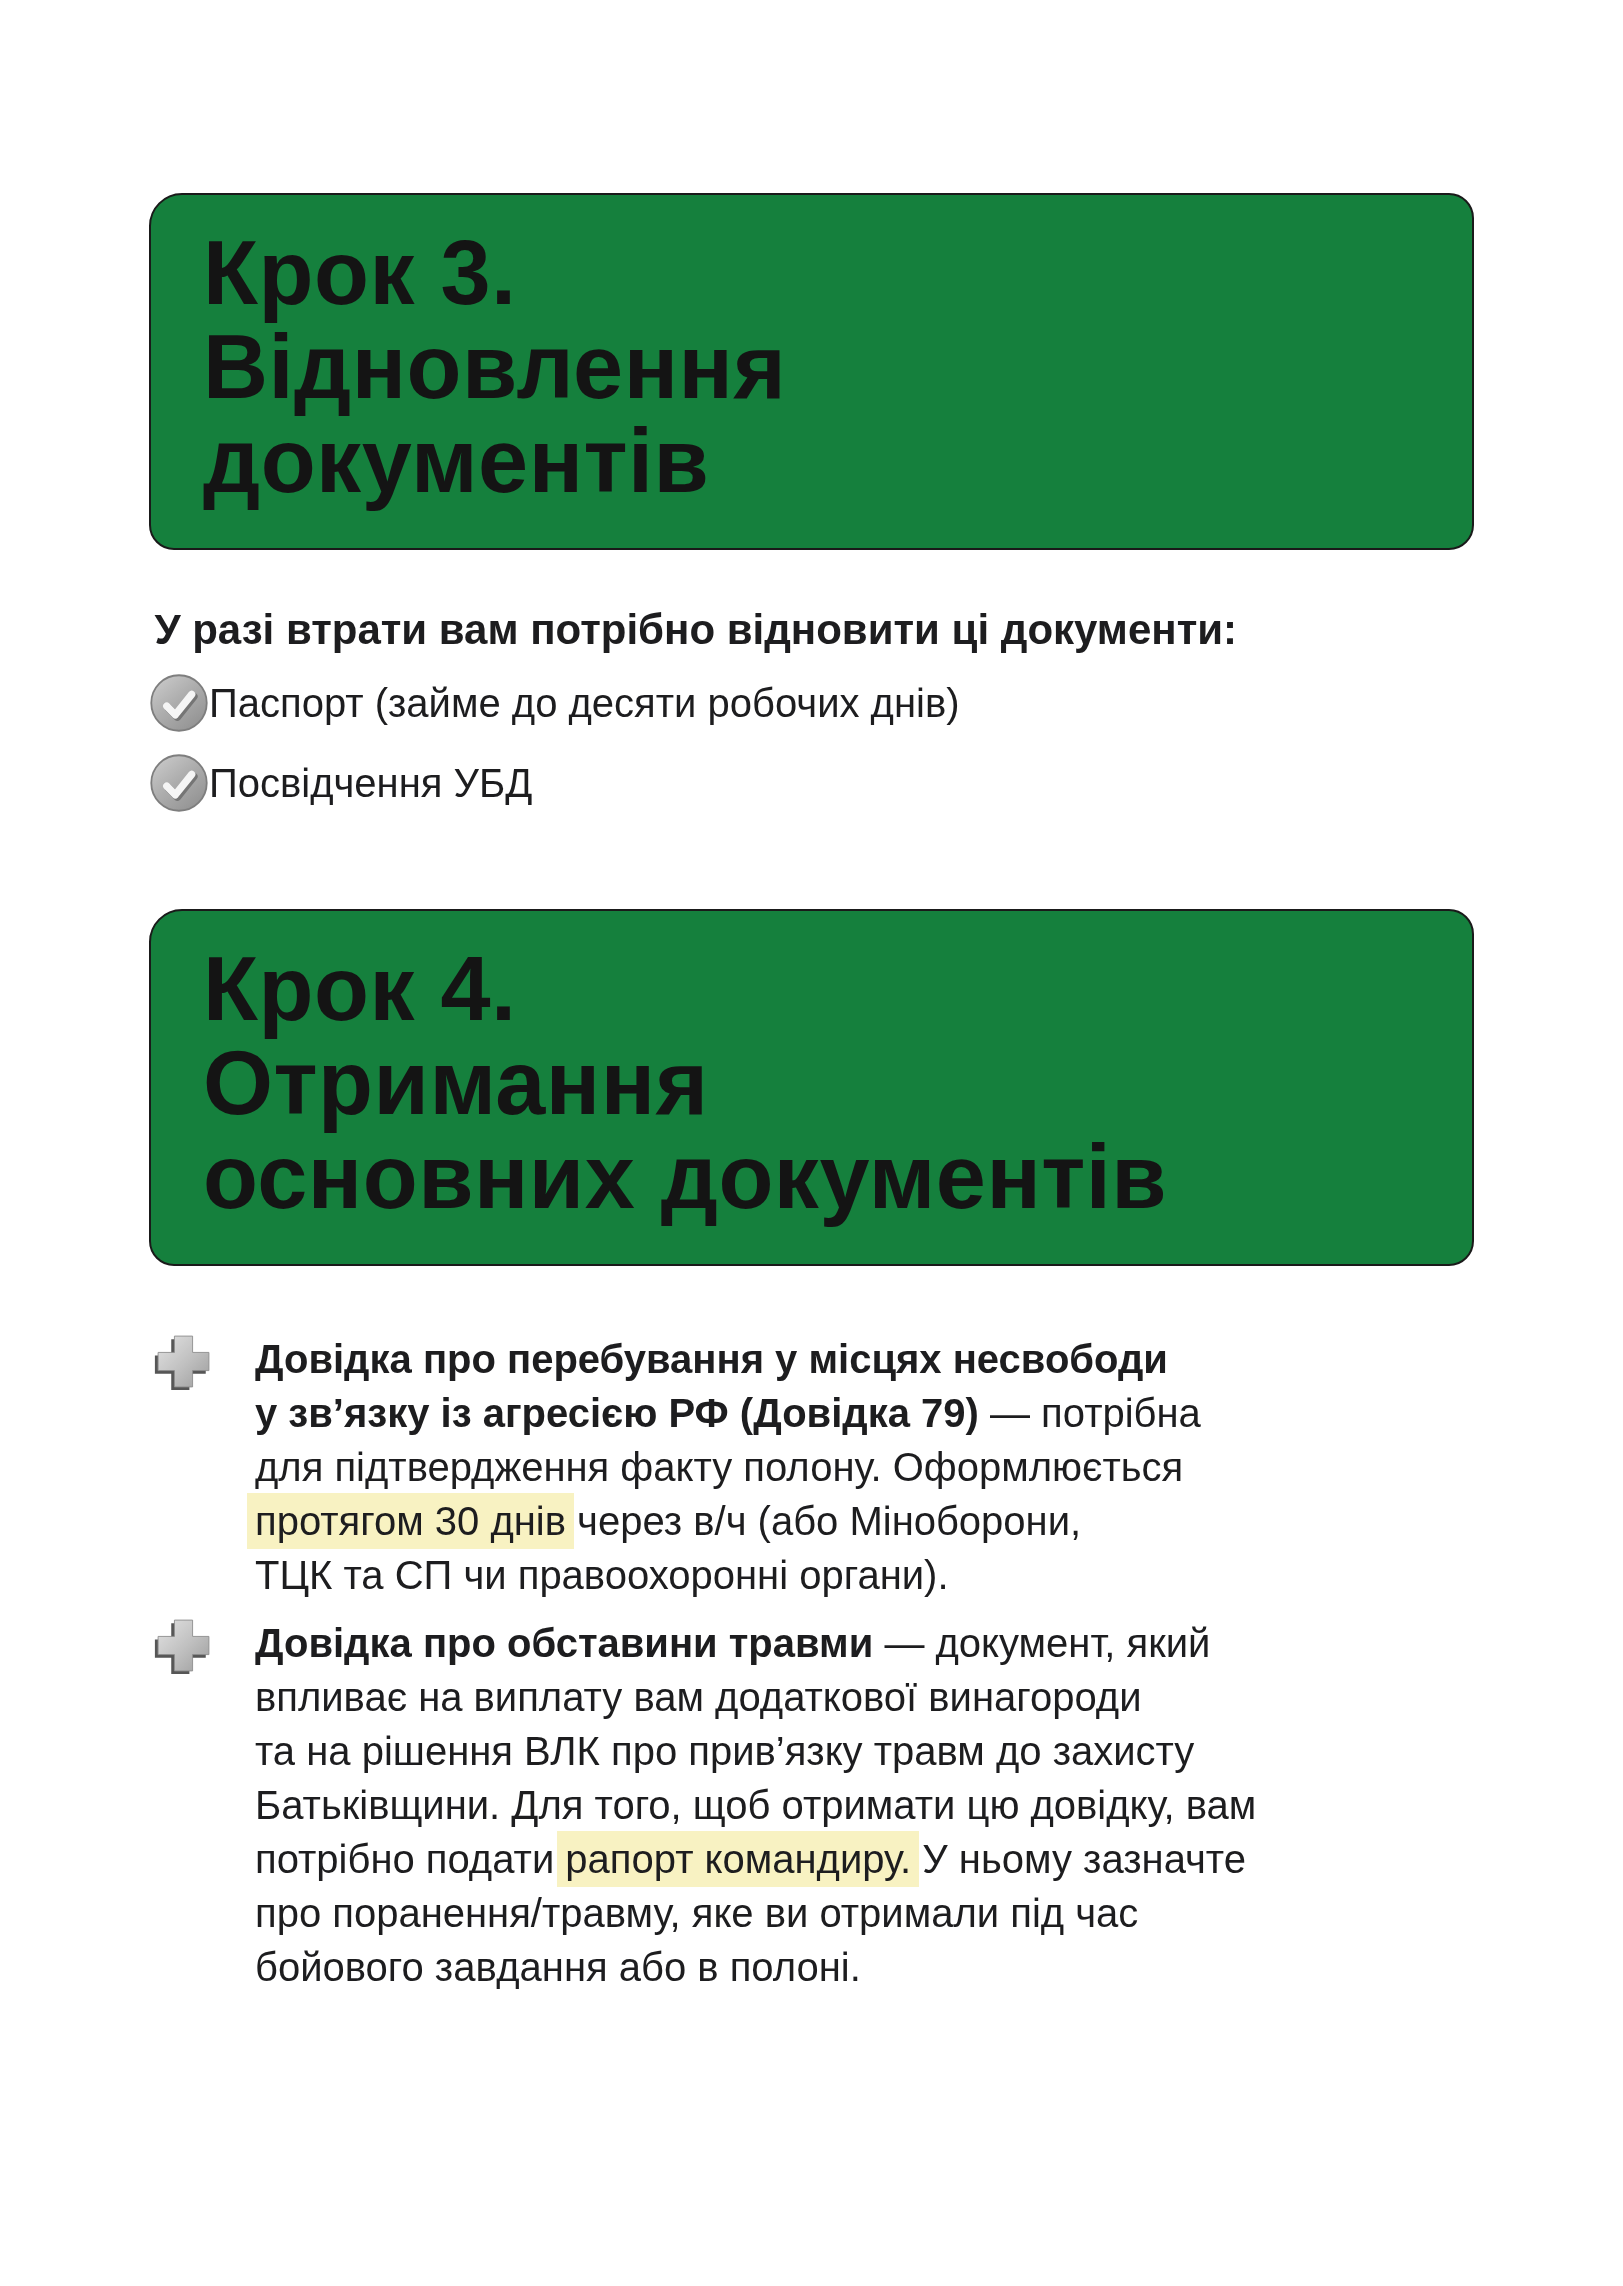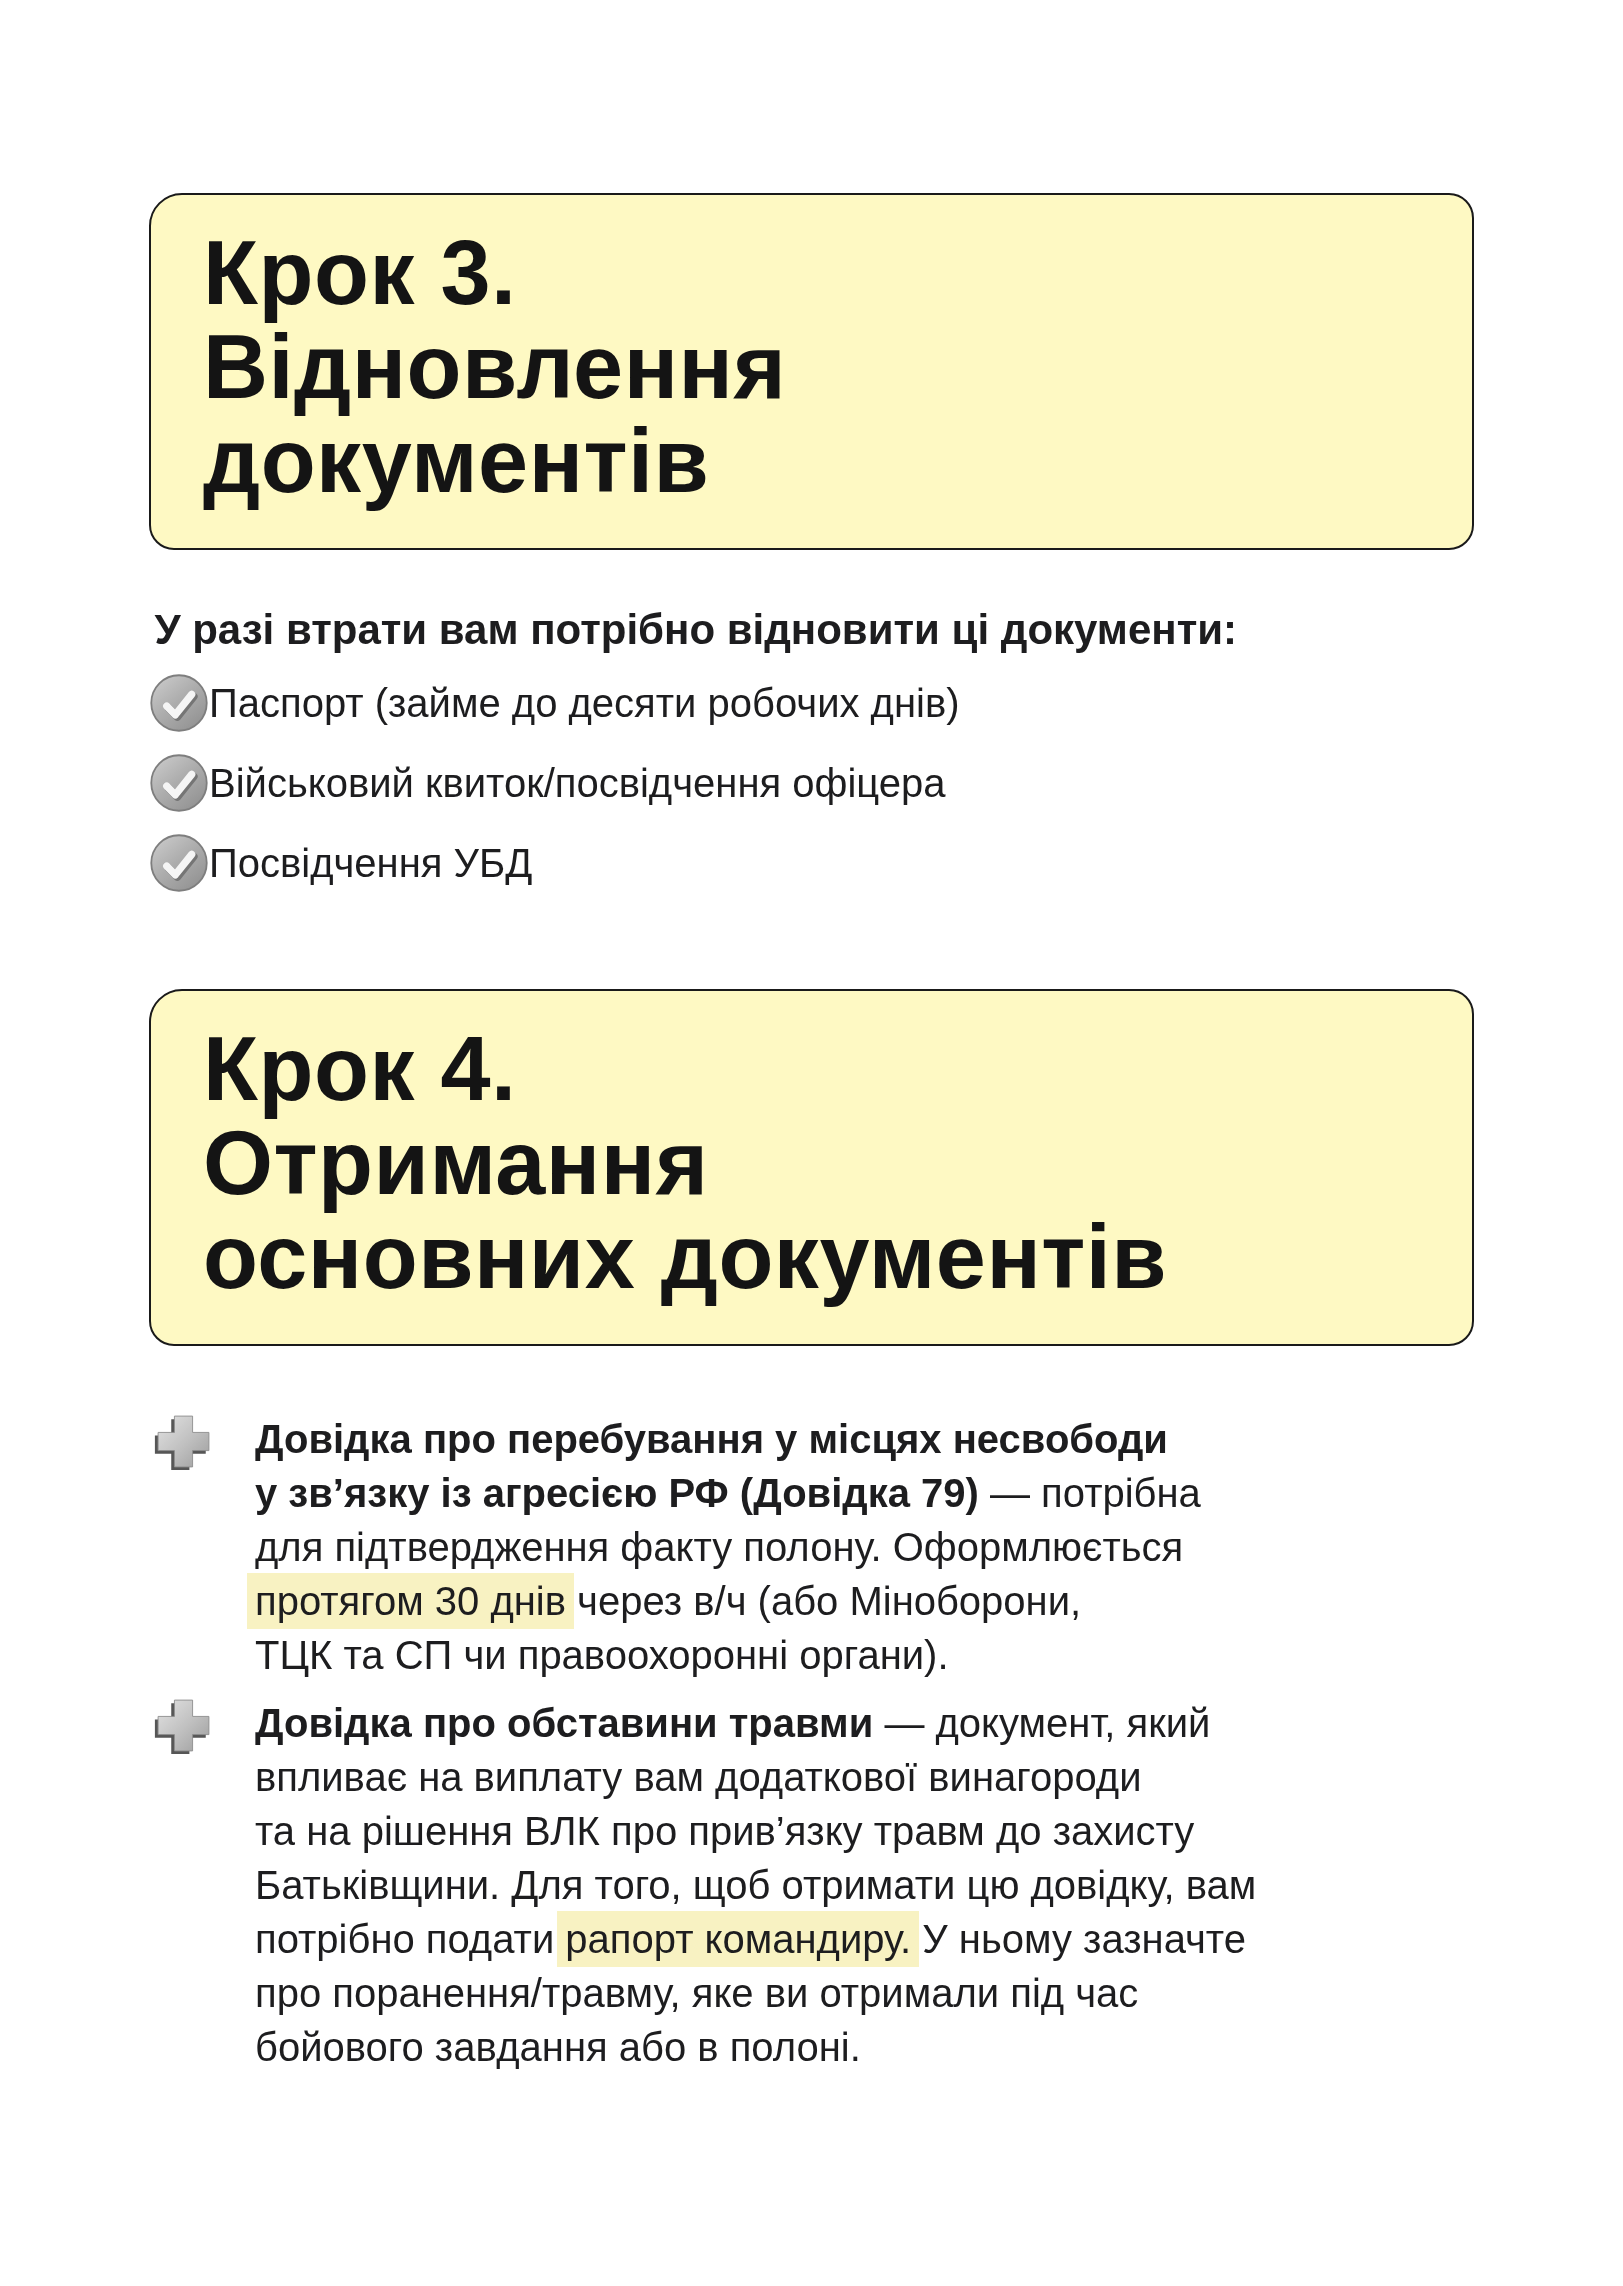--- a/index.html
+++ b/index.html
@@ -19,21 +19,21 @@
     width: 1624px;
     height: 2287px;
     padding: 193px 149px 0 149px;
     background: #ffffff;
   }
 
   
   .step-card {
     box-sizing: border-box;
     width: 1325px;
-    background: #fef9c3;
+    background: #15803d;
     border: 2.7px solid #1a1a1a;
     border-radius: 33px 25px 25px 25px;
     padding: 31px 51px 40px 52px;
   }
   .card-title {
     margin: 0;
     font-size: 90px;
     line-height: 94px;
     font-weight: 700;
     color: #141414;
@@ -119,30 +119,20 @@
             </linearGradient>
           </defs>
           <circle cx="33" cy="33" r="30.5" fill="url(#coinGrad)" stroke="#7e7e7e" stroke-width="2"></circle>
           <path d="M19.5 36.5 L29 46 L47 23.5" fill="none" stroke="#757575" stroke-width="8.5" stroke-linecap="round" stroke-linejoin="round" transform="translate(2.2,2.4)"></path>
           <path d="M19.5 36.5 L29 46 L47 23.5" fill="none" stroke="#f5f5f5" stroke-width="8" stroke-linecap="round" stroke-linejoin="round"></path>
         </svg>
       </span>
       <span class="check-text">Паспорт (займе до десяти робочих днів)</span>
     </div>
 
-    <div class="check-row">
-      <span class="bullet-icon">
-        <svg viewBox="0 0 66 66" width="60" height="60">
-          <circle cx="33" cy="33" r="30.5" fill="url(#coinGrad)" stroke="#7e7e7e" stroke-width="2"></circle>
-          <path d="M19.5 36.5 L29 46 L47 23.5" fill="none" stroke="#757575" stroke-width="8.5" stroke-linecap="round" stroke-linejoin="round" transform="translate(2.2,2.4)"></path>
-          <path d="M19.5 36.5 L29 46 L47 23.5" fill="none" stroke="#f5f5f5" stroke-width="8" stroke-linecap="round" stroke-linejoin="round"></path>
-        </svg>
-      </span>
-      <span class="check-text">Військовий квиток/посвідчення офіцера</span>
-    </div>
 
     <div class="check-row">
       <span class="bullet-icon">
         <svg viewBox="0 0 66 66" width="60" height="60">
           <circle cx="33" cy="33" r="30.5" fill="url(#coinGrad)" stroke="#7e7e7e" stroke-width="2"></circle>
           <path d="M19.5 36.5 L29 46 L47 23.5" fill="none" stroke="#757575" stroke-width="8.5" stroke-linecap="round" stroke-linejoin="round" transform="translate(2.2,2.4)"></path>
           <path d="M19.5 36.5 L29 46 L47 23.5" fill="none" stroke="#f5f5f5" stroke-width="8" stroke-linecap="round" stroke-linejoin="round"></path>
         </svg>
       </span>
       <span class="check-text">Посвідчення УБД</span>

